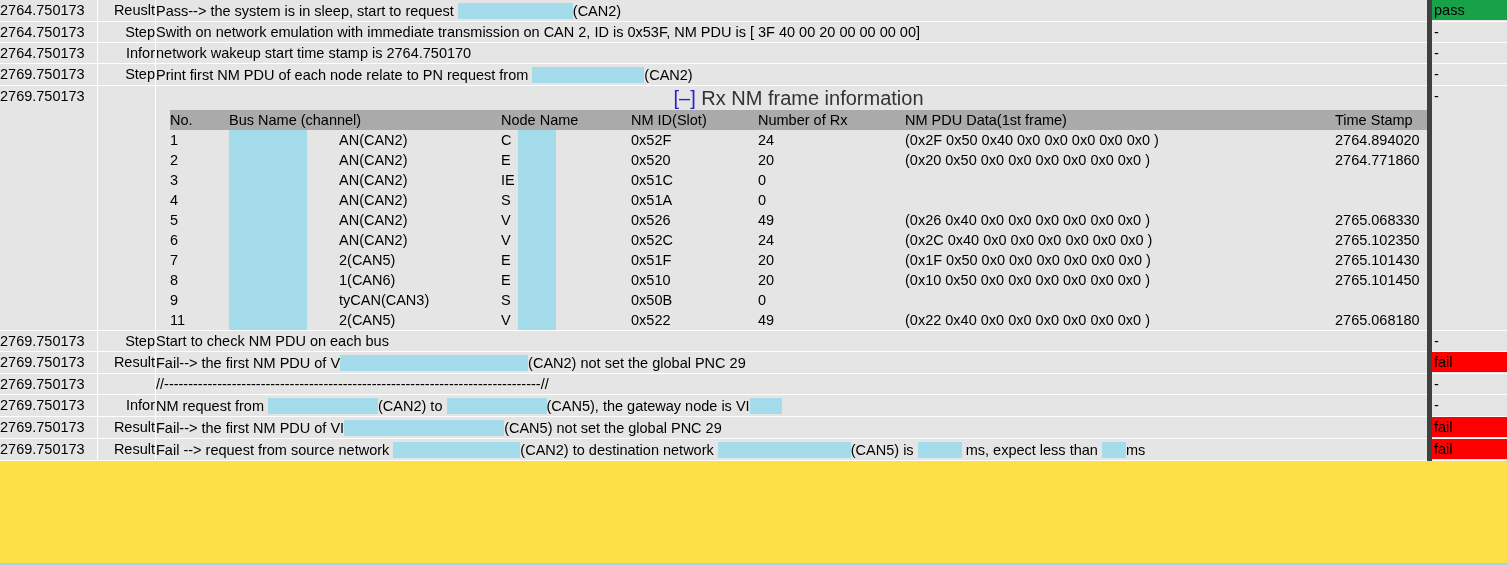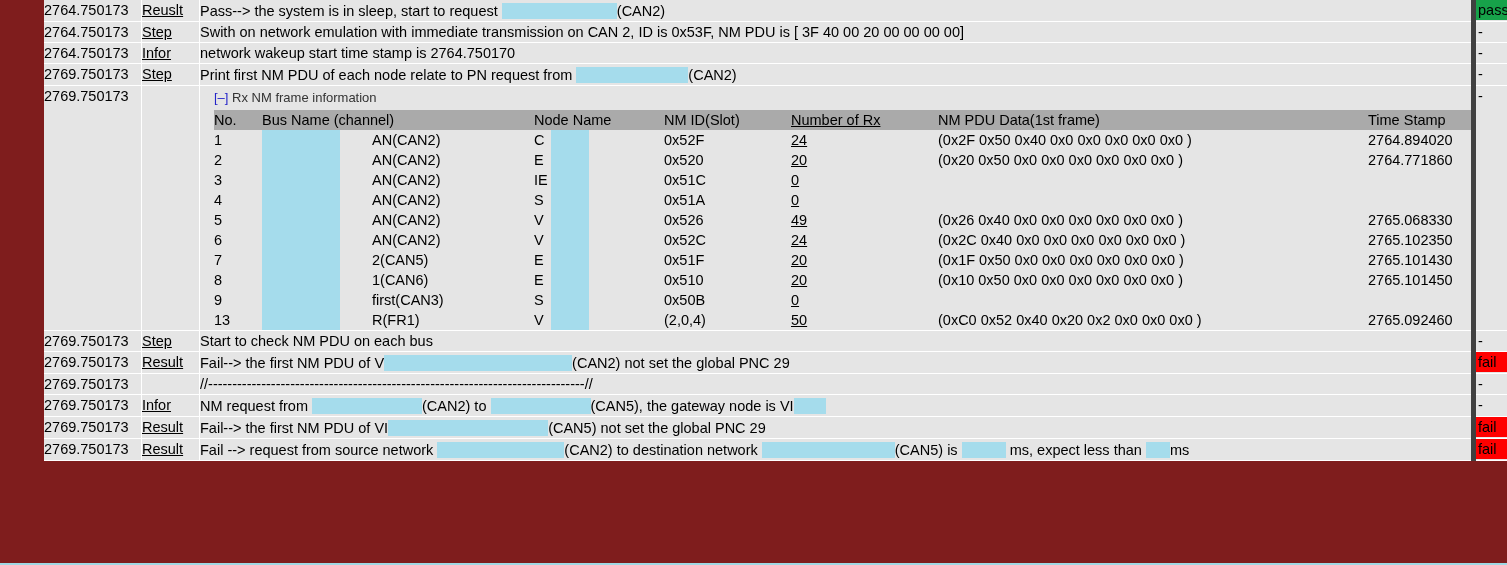--- a/index.html
+++ b/index.html
@@ -11,23 +11,22 @@
     font-family: "Liberation Sans", sans-serif;
     font-size: 14.5px;
     color: #000000;
     -webkit-font-smoothing: none;
   }
   #page {
     position: relative;
     width: 1507px;
     height: 565px;
     overflow: hidden;
-    background: #7f1d1d;
+    background: #fde047;
     box-sizing: border-box;
-    padding-left: 44px;
   }
   table.log {
     border-collapse: collapse;
     table-layout: fixed;
     width: 1507px;
   }
   table.log td {
     padding: 0;
     vertical-align: top;
     border-bottom: 1px solid #ffffff;
@@ -41,25 +40,25 @@
     color: #000000;
     text-align: left;
     padding-left: 3px;
     border-right: 1px solid #ffffff;
     white-space: nowrap;
     font-size: 14.5px;
   }
   
   td.type {
     width: 57px;
+    text-align: right;
     padding-right: 6px;
     border-right: 1px solid #ffffff;
     white-space: nowrap;
     background: #e5e5e5;
-    text-decoration: underline;
   }
   
   td.msg {
     padding-left: 6px;
     background: #e5e5e5;
     border-right: 5px solid #404040;
     white-space: nowrap;
     overflow: hidden;
   }
   
@@ -107,21 +106,22 @@
   
   .panel {
     background: #e5e5e5;
     padding: 0;
   }
   .panel-title {
     color: #333;
     padding-left: 14px;
     height: 24px;
     line-height: 24px;
-    font-size: 13px;
+    font-size: 20px;
+    text-align: center;
   }
   .panel-title .toggler {
     color: #2323c8;
     font-family: "Liberation Sans", sans-serif;
   }
   table.inner {
     border-collapse: collapse;
     table-layout: fixed;
     width: 1288px;
     margin-left: 14px;
@@ -139,25 +139,25 @@
   table.inner td {
     height: 20px;
     line-height: 20px;
     padding: 0;
     font-size: 14.5px;
     white-space: nowrap;
     border: none;
     background: transparent;
     vertical-align: top;
   }
-  .c-no   { width: 48px; margin-top: 44px; }
+  .c-no   { width: 59px; margin-top: 44px; }
   .c-bus  { width: 272px; }
   .c-node { width: 130px; }
   .c-nmid { width: 127px; }
-  .c-rx   { width: 147px; text-decoration: underline; }
+  .c-rx   { width: 147px; }
   .c-pdu  { width: 430px; margin-left: 6px; }
   .c-time { width: 134px; }
 
   .bus-cell { position: relative; }
   .bus-red {
     position: absolute;
     left: 0px;
     top: 0px;
     height: 20px;
     width: 78px;
@@ -324,35 +324,35 @@
                   <td class="c-no">8</td>
                   <td class="c-bus bus-cell"><span class="bus-red"></span><span class="bus-text">1(CAN6)</span></td>
                   <td class="c-node node-cell"><span class="node-red"></span><span class="node-text">E</span></td>
                   <td class="c-nmid">0x510</td>
                   <td class="c-rx">20</td>
                   <td class="c-pdu">(0x10 0x50 0x0 0x0 0x0 0x0 0x0 0x0 )</td>
                   <td class="c-time">2765.101450</td>
                 </tr>
                 <tr>
                   <td class="c-no">9</td>
-                  <td class="c-bus bus-cell"><span class="bus-red"></span><span class="bus-text">first(CAN3)</span></td>
+                  <td class="c-bus bus-cell"><span class="bus-red"></span><span class="bus-text">tyCAN(CAN3)</span></td>
                   <td class="c-node node-cell"><span class="node-red"></span><span class="node-text">S</span></td>
                   <td class="c-nmid">0x50B</td>
                   <td class="c-rx">0</td>
                   <td class="c-pdu"></td>
                   <td class="c-time"></td>
                 </tr>
                 <tr>
-                  <td class="c-no">13</td>
-                  <td class="c-bus bus-cell"><span class="bus-red"></span><span class="bus-text">R(FR1)</span></td>
+                  <td class="c-no">11</td>
+                  <td class="c-bus bus-cell"><span class="bus-red"></span><span class="bus-text">2(CAN5)</span></td>
                   <td class="c-node node-cell"><span class="node-red"></span><span class="node-text">V</span></td>
-                  <td class="c-nmid">(2,0,4)</td>
-                  <td class="c-rx">50</td>
-                  <td class="c-pdu">(0xC0 0x52 0x40 0x20 0x2 0x0 0x0 0x0 )</td>
-                  <td class="c-time">2765.092460</td>
+                  <td class="c-nmid">0x522</td>
+                  <td class="c-rx">49</td>
+                  <td class="c-pdu">(0x22 0x40 0x0 0x0 0x0 0x0 0x0 0x0 )</td>
+                  <td class="c-time">2765.068180</td>
                 </tr>
               </tbody>
           </table>
         </td>
         <td class="verdict">
             <span class="v-none">-</span>
           </td>
       </tr>
 
     </tbody>

